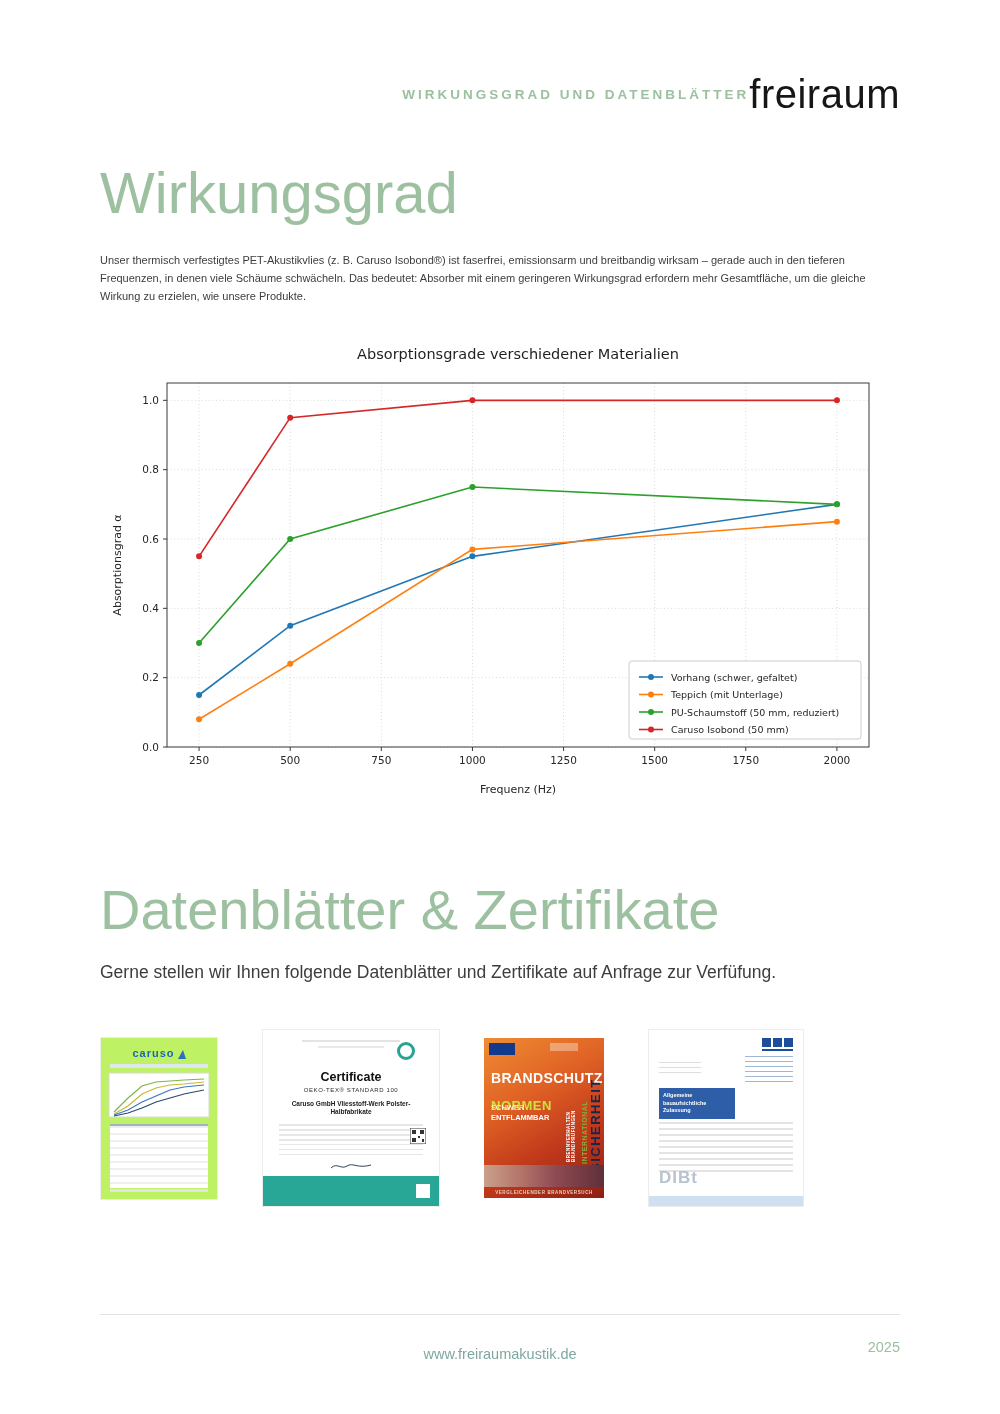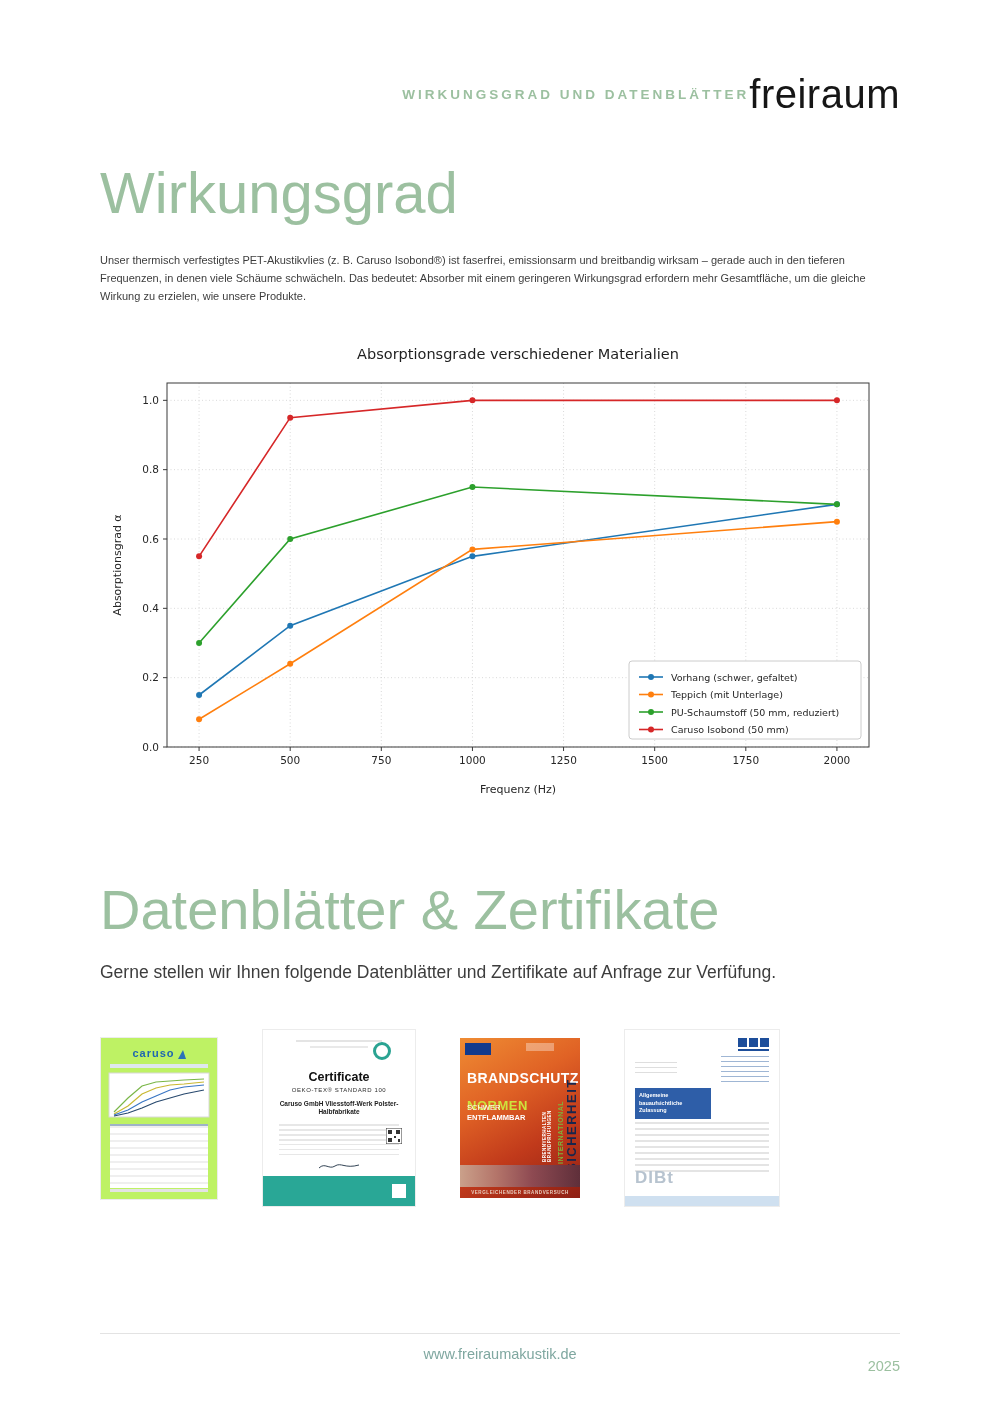--- a/index.html
+++ b/index.html
@@ -27,21 +27,21 @@
   #chart-svg .tick { stroke:#3a3a3a; stroke-width:1; }
   #chart-svg .tlab { font-size:10.5px; fill:#262626; }
   #chart-svg .ctitle { font-size:14.5px; fill:#1f1f1f; }
   #chart-svg .alab { font-size:11px; fill:#262626; }
   #chart-svg .llab { font-size:9.5px; fill:#1f1f1f; }
 
   
   .thumbs { margin-top:46px; display:flex; align-items:center; gap:44px; }
   .thumb { position:relative; overflow:hidden; flex:none; }
   .t-caruso { width:118px; height:163px; background:#bef264; border:1px solid #ececec; }
-  .t-oeko   { width:154px; height:178px; background:#fff; border:1px solid #ececec; }
+  .t-oeko   { width:178px; height:178px; background:#fff; border:1px solid #ececec; }
   .t-brand  { width:120px; height:160px; background:linear-gradient(150deg,#ef8c33 0%,#e06225 35%,#c13a1b 65%,#8e1f14 100%); }
   .t-dibt   { width:156px; height:178px; background:#fff; border:1px solid #ececec; }
 
   
   .caruso-logo { display:flex; justify-content:center; align-items:flex-end; gap:3px; margin-top:9px;
                  color:#1e66b0; font-weight:700; font-size:11px; letter-spacing:1px; }
   .caruso-band { height:4px; background:#dfe7ee; margin:5px 9px 4px; }
   .caruso-chart { display:block; margin:0 auto; }
   .caruso-table { margin:6px 9px 0; height:64px; border-top:2px solid #9fb3c8;
                   background:repeating-linear-gradient(to bottom,#efefef 0 2px,#ffffff 2px 7px); }
@@ -91,21 +91,21 @@
                  background:repeating-linear-gradient(to bottom,#dedede 0 1.5px,transparent 1.5px 5px); }
   .dibt-box { position:absolute; top:58px; left:10px; width:76px; padding:4px; background:#2e5ea8;
               color:#fff; font-size:5.5px; font-weight:700; line-height:1.35; }
   .dibt-mlines { position:absolute; top:92px; left:10px; right:10px; height:52px;
                  background:repeating-linear-gradient(to bottom,#e4e4e4 0 1.5px,transparent 1.5px 6px); }
   .dibt-mark { position:absolute; bottom:18px; left:10px; font-size:17px; font-weight:700;
                color:#b7c3cf; letter-spacing:1px; }
   .dibt-band { position:absolute; bottom:0; left:0; right:0; height:10px; background:#cfe0f0; }
 
   
-  .footer { position:absolute; left:100px; right:100px; bottom:52px; border-top:1px solid #e3e3e3; padding-top:12px; }
+  .footer { position:absolute; left:100px; right:100px; bottom:52px; border-top:1px solid #e3e3e3; padding-top:31px; }
   .footer-url { display:block; text-align:center; color:#7fa7a0; font-size:14.5px; text-decoration:none; }
   .footer-year { position:absolute; right:0; top:24px; color:#9cc0a0; font-size:14.5px; }
 </style>
 </head>
 <body>
 
 <div class="page">
   <div class="content">
 
     <div class="header">

